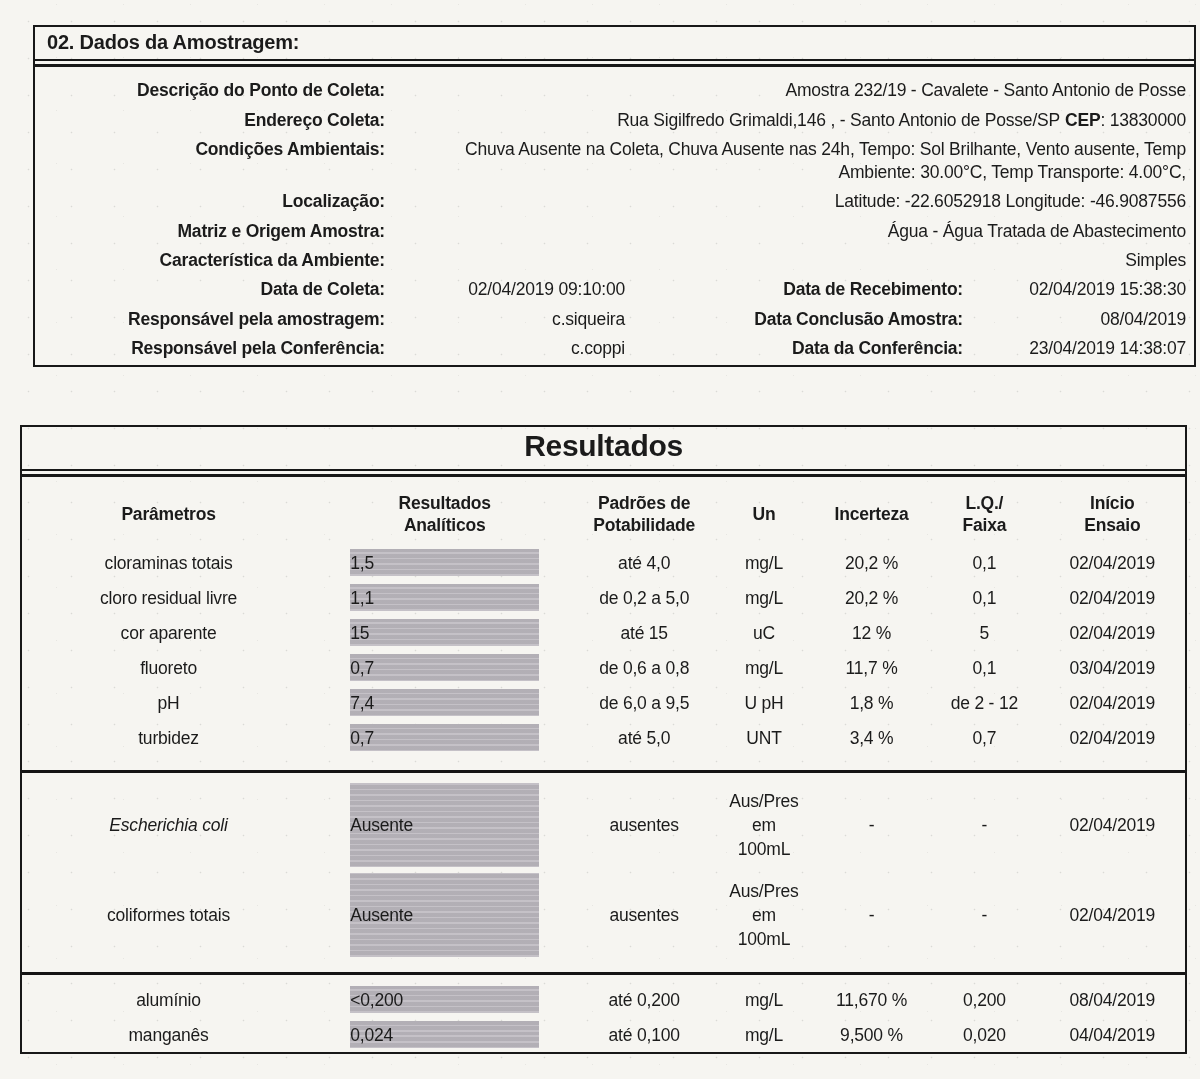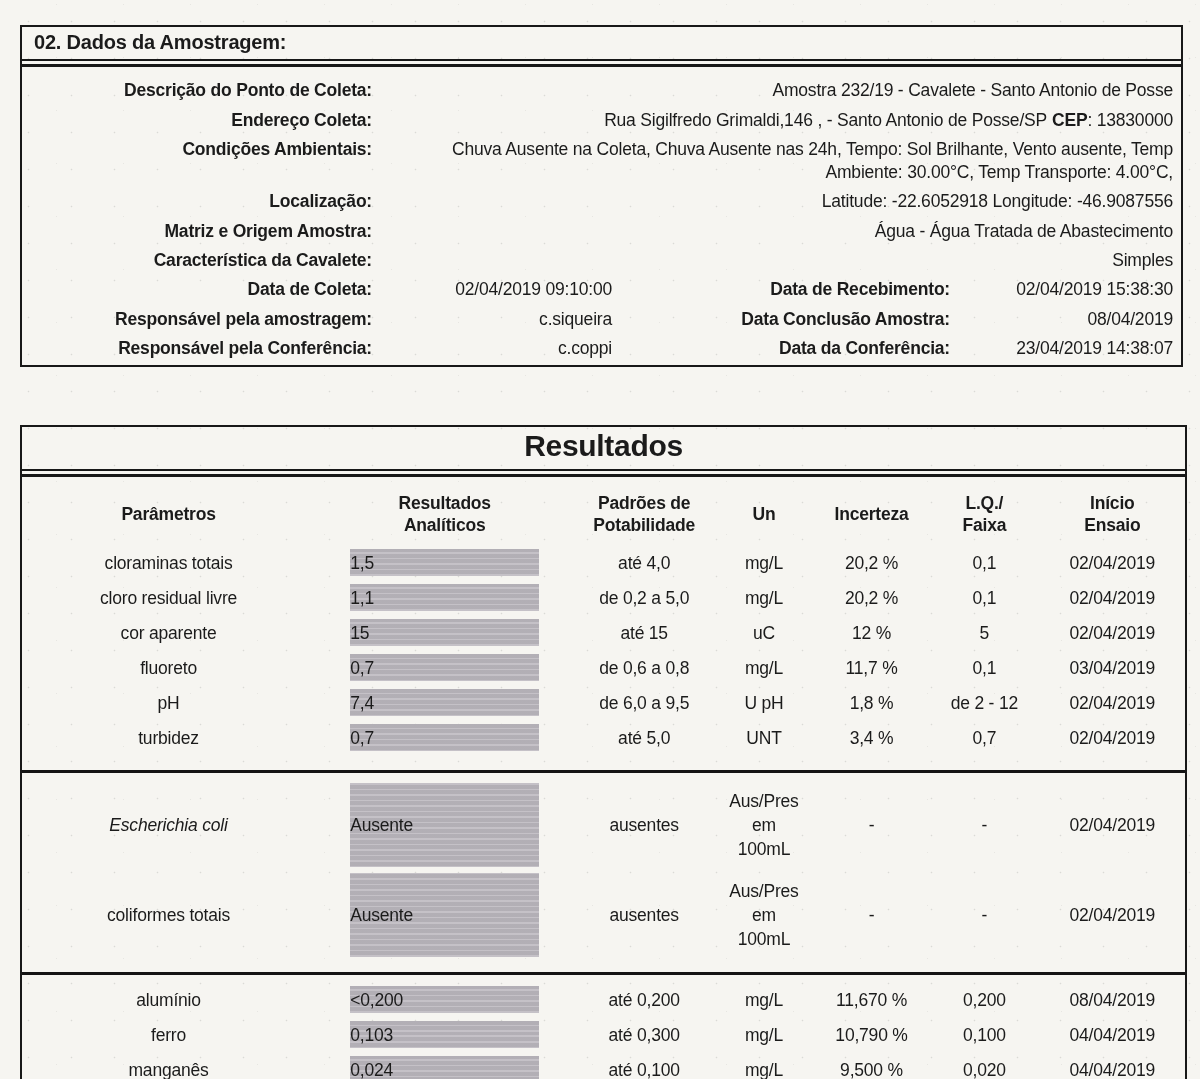--- a/index.html
+++ b/index.html
@@ -22,21 +22,21 @@
     overflow: hidden;
   }
 
   .box {
     position: absolute;
     border: 2px solid #181818;
     background: transparent;
   }
 
   
-  .box1 { left: 20px; top: 25px; width: 1163px; }
+  .box1 { left: 33px; top: 25px; width: 1163px; }
   .box-header {
     font-weight: bold;
     font-size: 20px;
     padding: 4px 12px 5px;
     border-bottom: 2px solid #181818;
     letter-spacing: -0.2px;
   }
   .box-body {
     border-top: 3px solid #181818;
     margin-top: 3px;
@@ -139,21 +139,21 @@
         <div class="flabel">Localização:</div>
         <div class="fvalue">Latitude: -22.6052918 Longitude: -46.9087556</div>
       </div>
 
       <div class="frow">
         <div class="flabel">Matriz e Origem Amostra:</div>
         <div class="fvalue">Água - Água Tratada de Abastecimento</div>
       </div>
 
       <div class="frow">
-        <div class="flabel">Característica da Cavalete:</div>
+        <div class="flabel">Característica da Ambiente:</div>
         <div class="fvalue">Simples</div>
       </div>
 
       <div class="frow pair">
         <div class="flabel">Data de Coleta:</div>
         <div class="fvalue">02/04/2019 09:10:00</div>
         <div class="flabel">Data de Recebimento:</div>
         <div class="fvalue">02/04/2019 15:38:30</div>
       </div>
 
@@ -339,33 +339,20 @@
                 <span>&lt;0,200</span>
               </div>
             </td>
           <td>até 0,200</td>
           <td class="un-cell">mg/L</td>
           <td>11,670 %</td>
           <td>0,200</td>
           <td>08/04/2019</td>
         </tr>
 
-        <tr>
-          <td>ferro</td>
-          <td>
-              <div class="shade">
-                <span>0,103</span>
-              </div>
-            </td>
-          <td>até 0,300</td>
-          <td class="un-cell">mg/L</td>
-          <td>10,790 %</td>
-          <td>0,100</td>
-          <td>04/04/2019</td>
-        </tr>
 
         <tr>
           <td>manganês</td>
           <td>
               <div class="shade">
                 <span>0,024</span>
               </div>
             </td>
           <td>até 0,100</td>
           <td class="un-cell">mg/L</td>

